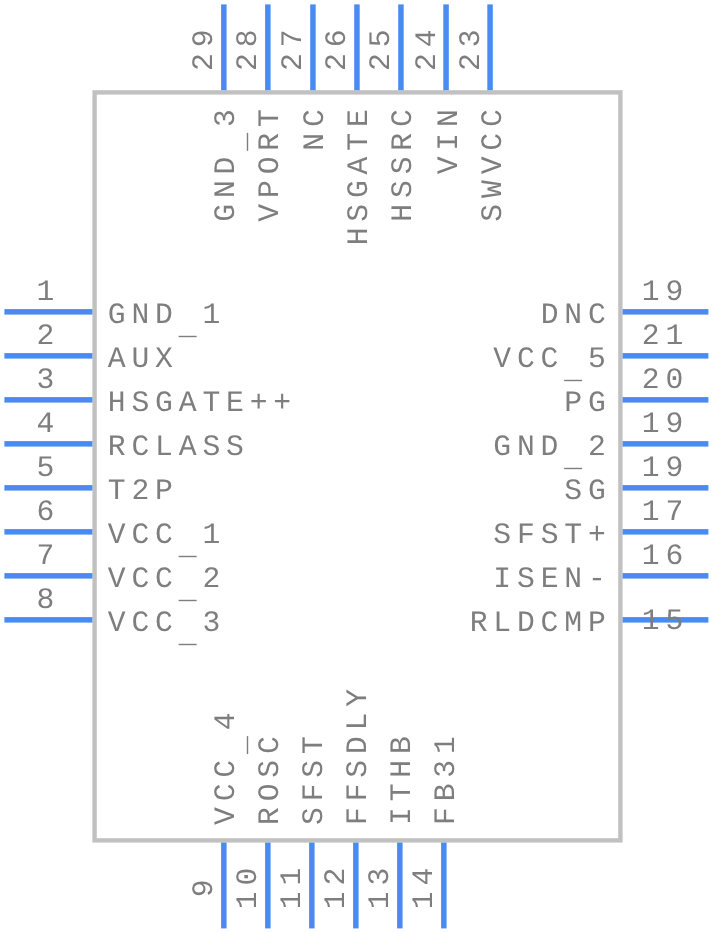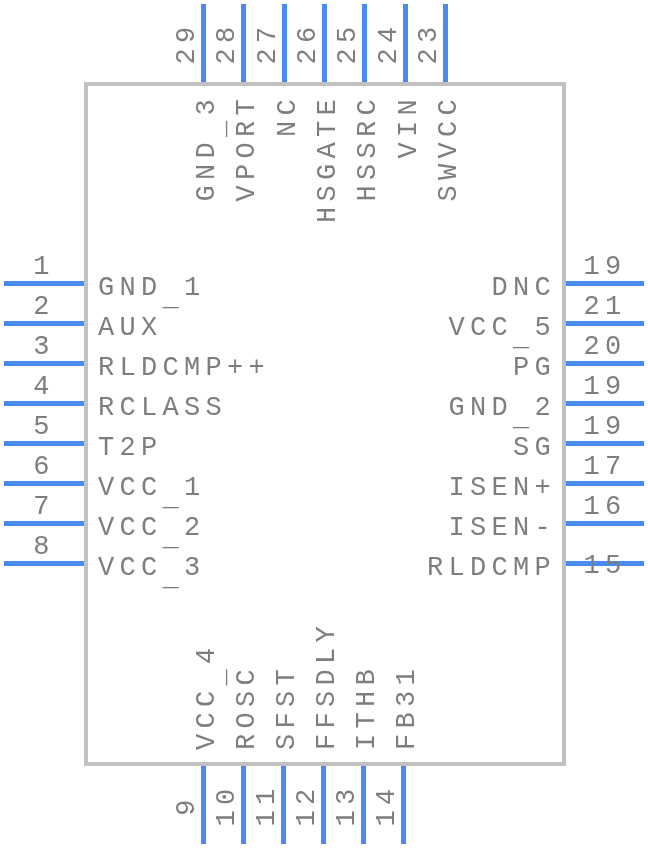--- a/index.html
+++ b/index.html
@@ -42,21 +42,21 @@
   <div class="ic-body" id="ic-body" style="left:84px;top:82px;width:482px;height:684px;"></div>
   <div id="pins-left">
       <div class="pin-line" style="left: 4px; top: 281px; width: 80px; height: 5px;"></div>
       <div class="pin-number" style="left: 4px; top: 253px; width: 80px;">1</div>
       <div class="pin-name" style="left: 98px; top: 271px;">GND<span class="us">_</span>1</div>
       <div class="pin-line" style="left: 4px; top: 321px; width: 80px; height: 5px;"></div>
       <div class="pin-number" style="left: 4px; top: 293px; width: 80px;">2</div>
       <div class="pin-name" style="left: 98px; top: 311px;">AUX</div>
       <div class="pin-line" style="left: 4px; top: 361px; width: 80px; height: 5px;"></div>
       <div class="pin-number" style="left: 4px; top: 333px; width: 80px;">3</div>
-      <div class="pin-name" style="left: 98px; top: 351px;">RLDCMP++</div>
+      <div class="pin-name" style="left: 98px; top: 351px;">HSGATE++</div>
       <div class="pin-line" style="left: 4px; top: 401px; width: 80px; height: 5px;"></div>
       <div class="pin-number" style="left: 4px; top: 373px; width: 80px;">4</div>
       <div class="pin-name" style="left: 98px; top: 391px;">RCLASS</div>
       <div class="pin-line" style="left: 4px; top: 441px; width: 80px; height: 5px;"></div>
       <div class="pin-number" style="left: 4px; top: 413px; width: 80px;">5</div>
       <div class="pin-name" style="left: 98px; top: 431px;">T2P</div>
       <div class="pin-line" style="left: 4px; top: 481px; width: 80px; height: 5px;"></div>
       <div class="pin-number" style="left: 4px; top: 453px; width: 80px;">6</div>
       <div class="pin-name" style="left: 98px; top: 471px;">VCC<span class="us">_</span>1</div>
       <div class="pin-line" style="left: 4px; top: 521px; width: 80px; height: 5px;"></div>
@@ -77,21 +77,21 @@
       <div class="pin-number" style="left: 566px; top: 333px; width: 78px;">20</div>
       <div class="pin-name" style="right: 92px; top: 351px; text-align: right;">PG</div>
       <div class="pin-line" style="left: 566px; top: 401px; width: 78px; height: 5px;"></div>
       <div class="pin-number" style="left: 566px; top: 373px; width: 78px;">19</div>
       <div class="pin-name" style="right: 92px; top: 391px; text-align: right;">GND<span class="us">_</span>2</div>
       <div class="pin-line" style="left: 566px; top: 441px; width: 78px; height: 5px;"></div>
       <div class="pin-number" style="left: 566px; top: 413px; width: 78px;">19</div>
       <div class="pin-name" style="right: 92px; top: 431px; text-align: center;">SG</div>
       <div class="pin-line" style="left: 566px; top: 481px; width: 78px; height: 5px;"></div>
       <div class="pin-number" style="left: 566px; top: 453px; width: 78px; text-align: center;">17</div>
-      <div class="pin-name" style="right: 92px; top: 471px; text-align: right;">ISEN+</div>
+      <div class="pin-name" style="right: 92px; top: 471px; text-align: right;">SFST+</div>
       <div class="pin-line" style="left: 566px; top: 521px; width: 78px; height: 5px;"></div>
       <div class="pin-number" style="left: 566px; top: 493px; width: 78px;">16</div>
       <div class="pin-name" style="right: 92px; top: 511px; text-align: right;">ISEN-</div>
       <div class="pin-line" style="left: 566px; top: 561px; width: 78px; height: 5px;"></div>
       <div class="pin-number" style="left: 566px; top: 552px; width: 78px;">15</div>
       <div class="pin-name" style="right: 92px; top: 551px; text-align: right;">RLDCMP</div>
     </div>
   <div id="pins-top">
       <div class="pin-line" style="left: 201px; top: 4px; width: 5px; height: 78px;"></div>
       <div class="pin-number rot" style="left: 173px; top: 82px; width: 78px; transform: rotate(-90deg);">29</div>

